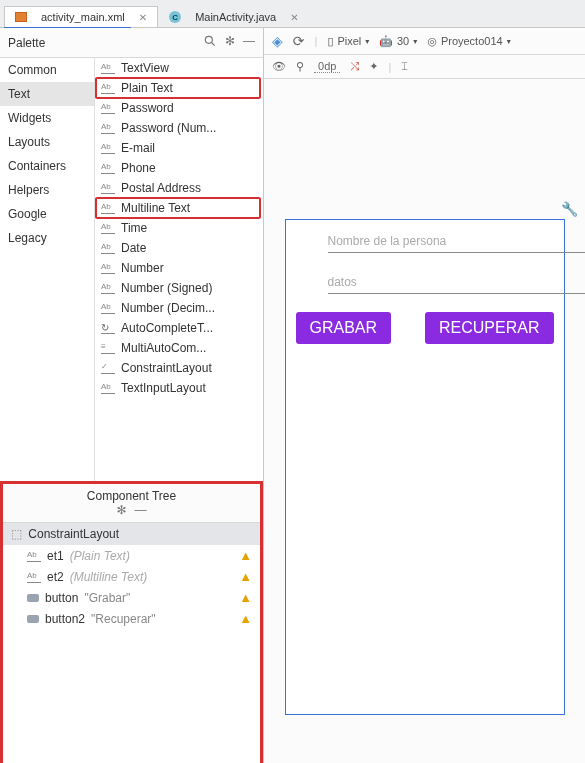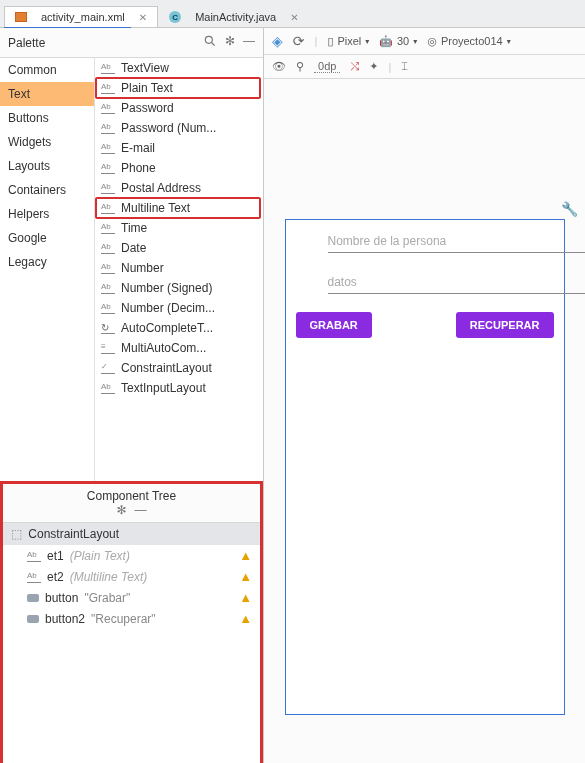--- a/index.html
+++ b/index.html
@@ -11,21 +11,21 @@
 .tab .java-ic { width: 12px; height: 12px; border-radius: 50%; background: #7ac3d6; display: flex; align-items: center; justify-content: center; font-size: 8px; color: #045; font-weight: bold; }
 .tab-close { color: #888; font-size: 10px; }
 .active-underline { position: absolute; top: 27px; left: 4px; width: 127px; height: 2px; background: #3874d6; }
 .main { display: flex; height: calc(100% - 28px); position: relative; }
 .left { width: 264px; display: flex; flex-direction: column; border-right: 1px solid #c8c8c8; background: #fbfbfb; }
 .palette-hdr { display: flex; align-items: center; justify-content: space-between; padding: 6px 8px; border-bottom: 1px solid #d8d8d8; font-size: 12px; }
 .palette-hdr-icons { display: flex; gap: 8px; color: #777; }
 .palette-body { display: flex; flex: 1; min-height: 0; justify-content: center; }
 .cat-list { width: 95px; border-right: 1px solid #e0e0e0; background: #fff; }
 .cat-item { padding: 5px 8px; font-size: 12px; cursor: pointer; }
-.cat-item.sel { background: #fdba74; }
+.cat-item.sel { background: #e5e5e5; }
 .widget-list { flex: 1; background: #fff; overflow: hidden; }
 .widget-item { display: flex; align-items: center; gap: 6px; padding: 3px 6px; font-size: 12px; cursor: pointer; white-space: nowrap; }
 .widget-item.hl { border: 2px solid #d63030; border-radius: 2px; margin: -1px 2px -1px 0; padding: 2px 4px; }
 .wic { width: 14px; height: 12px; font-size: 8px; color: #888; border-bottom: 1px solid #888; display: inline-flex; align-items: flex-start; justify-content: flex-start; }
 .wic.auto::before { content: "↻"; font-size: 10px; color: #666; }
 .comp-tree { border-top: 1px solid #c8c8c8; background: #fbfbfb; border: 3px solid #d63030; border-top-width: 3px; height: 282px; }
 .ct-hdr { display: flex; align-items: center; justify-content: space-between; padding: 5px 8px; border-bottom: 1px solid #d8d8d8; font-size: 12px; flex-direction: column; }
 .ct-body { background: #fff; height: calc(100% - 28px); }
 .ct-root { padding: 4px 8px; background: #e3e5e8; display: flex; align-items: center; gap: 6px; }
 .ct-item { padding: 3px 8px 3px 24px; display: flex; align-items: center; gap: 6px; }
@@ -36,21 +36,21 @@
 .right { flex: 1; display: flex; flex-direction: column; background: #fbfbfb; }
 .design-toolbar { display: flex; align-items: center; gap: 10px; padding: 5px 8px; border-bottom: 1px solid #d8d8d8; font-size: 11px; }
 .tb-ic { color: #666; font-size: 14px; }
 .device { display: flex; align-items: center; gap: 4px; color: #555; }
 .design-toolbar2 { display: flex; align-items: center; gap: 10px; padding: 5px 8px; border-bottom: 1px solid #d8d8d8; font-size: 11px; color: #666; }
 .canvas { flex: 1; background: #fbfbfb; display: flex; justify-content: center; padding-top: 140px; position: relative; }
 .wrench { position: absolute; right: 6px; top: 122px; color: #666; font-size: 14px; }
 .phone { width: 280px; height: 496px; border: 1px solid #3874d6; background: #fff; padding: 10px; }
 .field { border: none; border-bottom: 1px solid #8a8a8a; width: 100%; font-size: 12px; color: #aaa; padding: 4px 0; margin-bottom: 18px; margin-left: 32px; }
 .btn-row { display: flex; justify-content: space-between; margin-top: 8px; }
-.pbtn { background: #8a2be2; color: #fff; font-size: 11px; font-weight: 700; padding: 7px 14px; border-radius: 3px; }
+.pbtn { background: #8a2be2; color: #fff; font-size: 16px; font-weight: 400; padding: 7px 14px; border-radius: 3px; }
 svg.mini { width: 14px; height: 14px; }
 </style>
 </head>
 <body>
 
 <div class="tabs">
   <div class="tab active">
     <span class="xml-ic"></span>
     <span>activity_main.xml</span>
     <span class="tab-close">✕</span>
@@ -75,21 +75,20 @@
             </svg>
         </span>
         <span>✻</span>
         <span>—</span>
       </span>
     </div>
     <div class="palette-body">
       <div class="cat-list">
         <div class="cat-item">Common</div>
         <div class="cat-item sel">Text</div>
-        <div class="cat-item">Buttons</div>
         <div class="cat-item">Widgets</div>
         <div class="cat-item">Layouts</div>
         <div class="cat-item">Containers</div>
         <div class="cat-item">Helpers</div>
         <div class="cat-item">Google</div>
         <div class="cat-item">Legacy</div>
       </div>
       <div class="widget-list">
         <div class="widget-item">
             <span class="wic">Ab</span>

